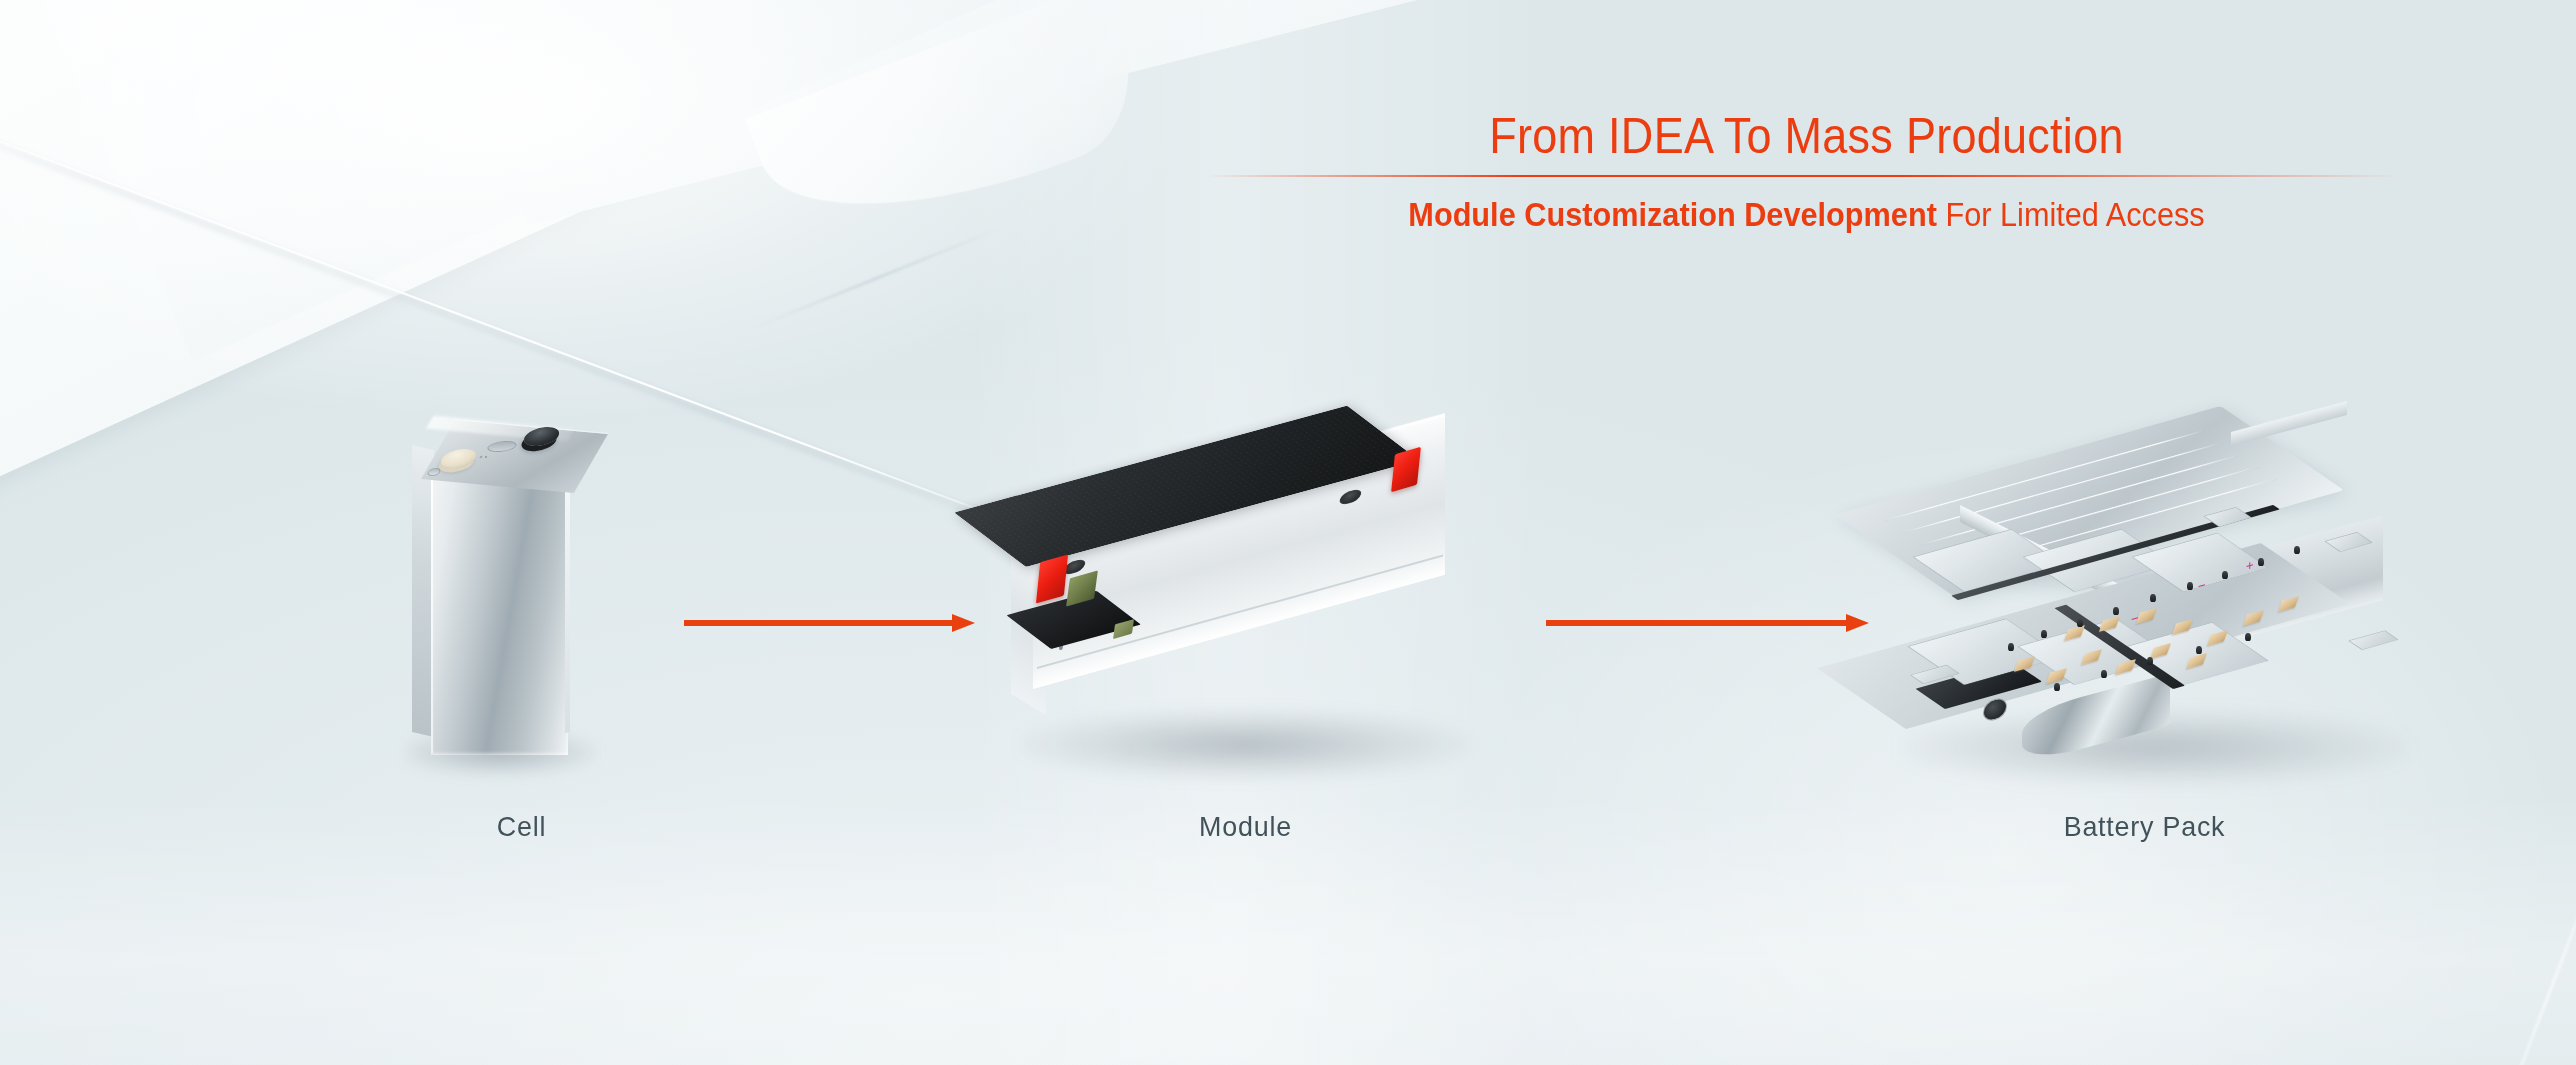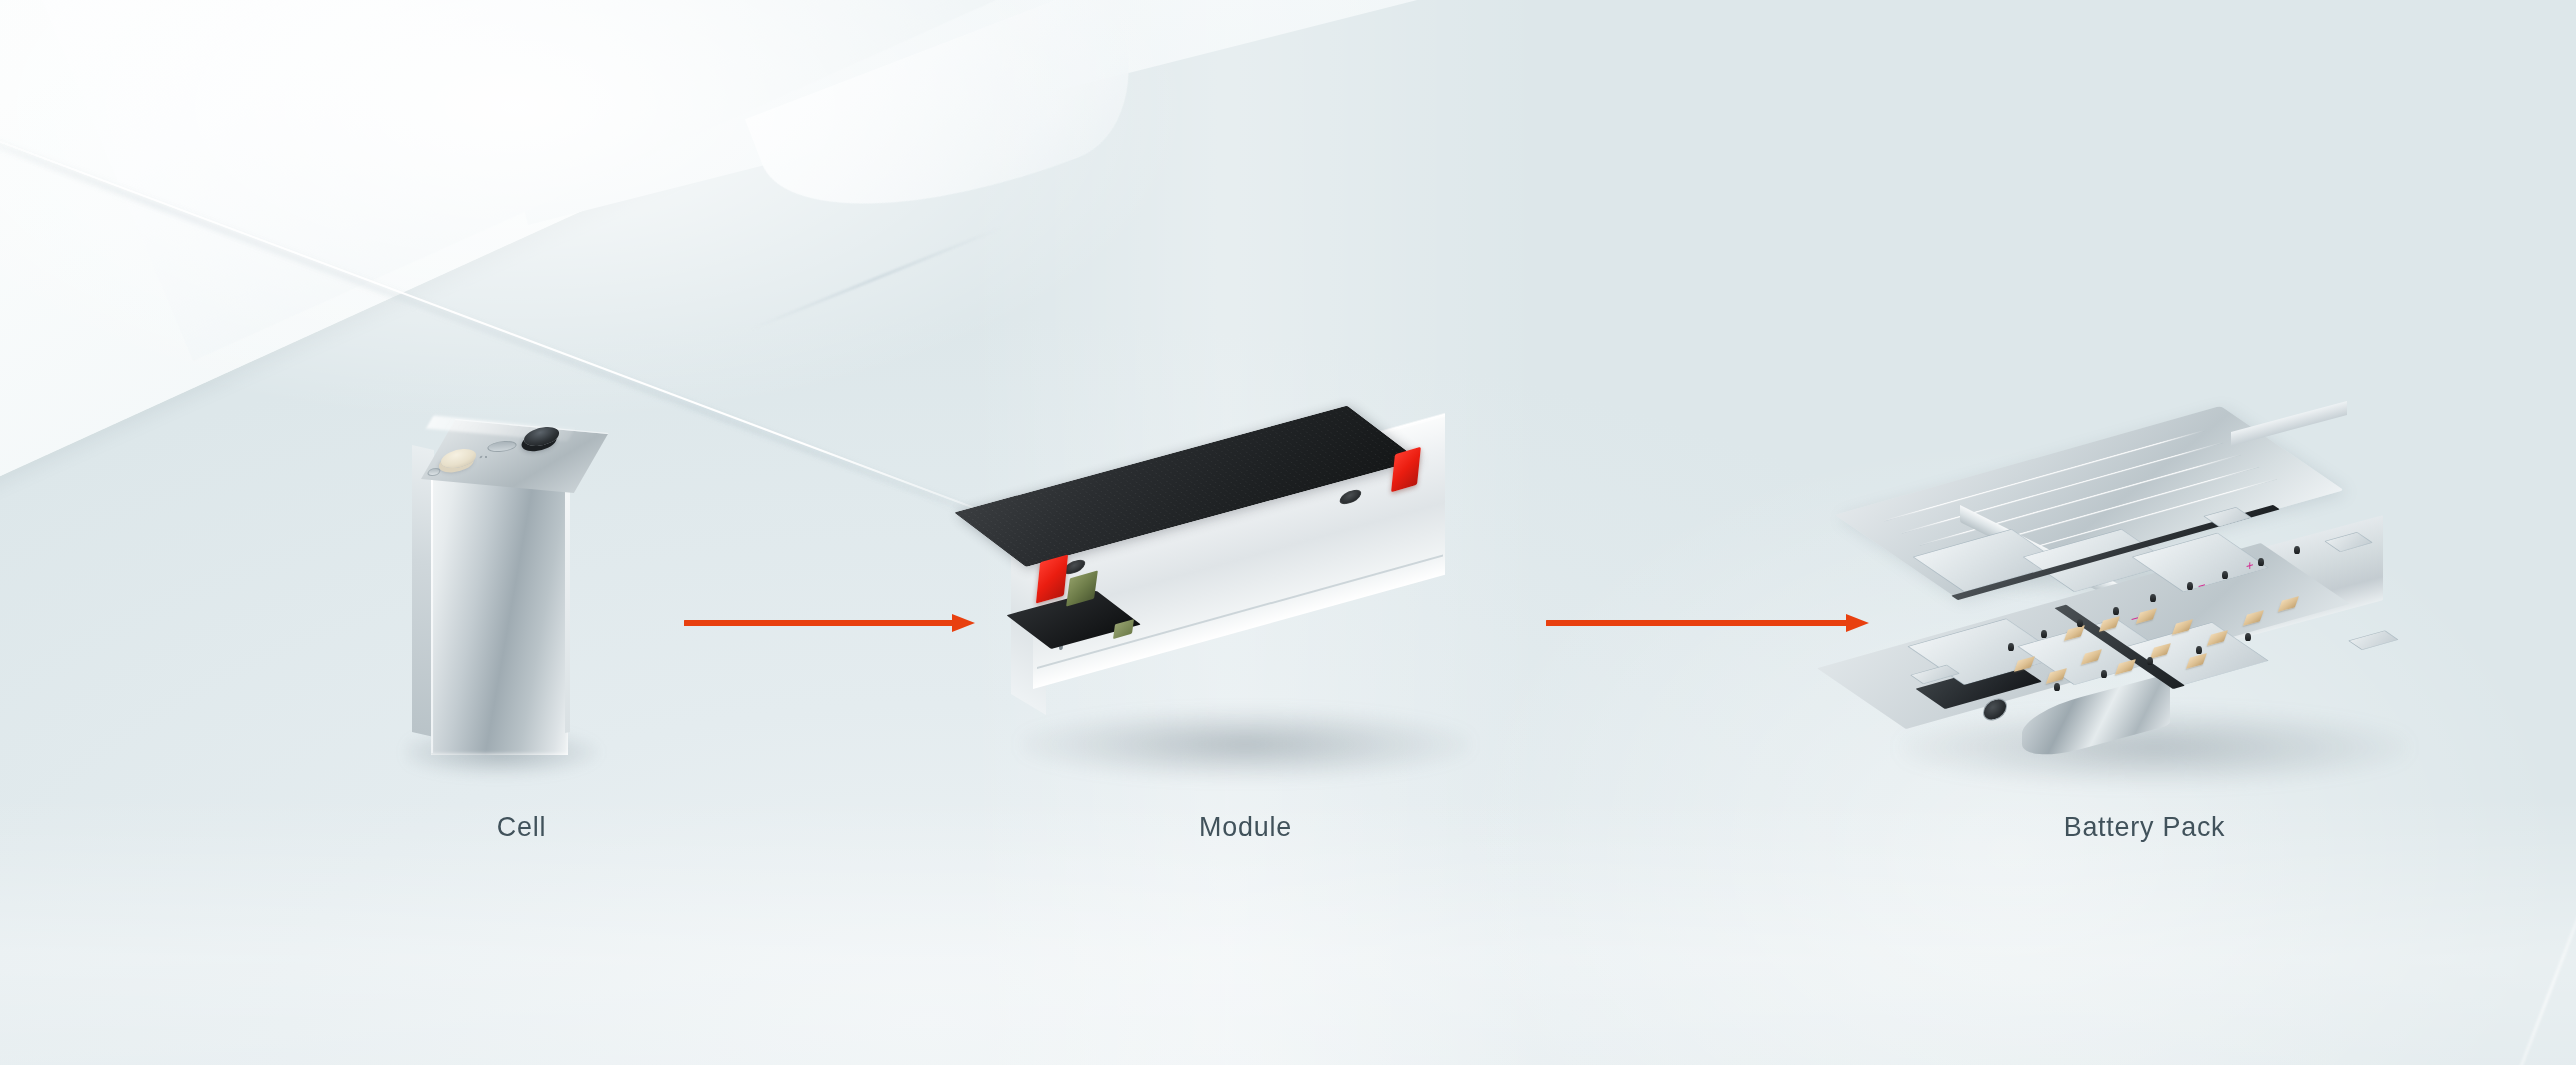--- a/index.html
+++ b/index.html
@@ -589,20 +589,27 @@
   <div class="fold-tongue"></div>
   <div class="fold-tongue-edge"></div>
   <div class="crease-shadow"></div>
   <div class="crease-main"></div>
   <div class="bg-col-glow"></div>
   <div class="bg-diag-br"></div>
   <div class="bg-diag-br2"></div>
   <div class="bg-sheen"></div>
   <div class="floor-sheen"></div>
 
+  <div class="headline-block">
+    <div class="headline-title">From IDEA To Mass Production</div>
+    <div class="headline-rule"></div>
+    <div class="headline-sub">
+      <span class="sub-strong">Module Customization Development</span><span class="sub-light"> For Limited Access</span>
+    </div>
+  </div>
 
   <div class="stage-item cell-wrap">
     <div class="cell-shadow"></div>
     <div class="cell-side"></div>
     <div class="cell-face"></div>
     <div class="cell-right-edge"></div>
     <div class="cell-side-edge"></div>
     <div class="cell-top"></div>
     <div class="cell-top-hilite"></div>
     <div class="cell-hole"></div>

